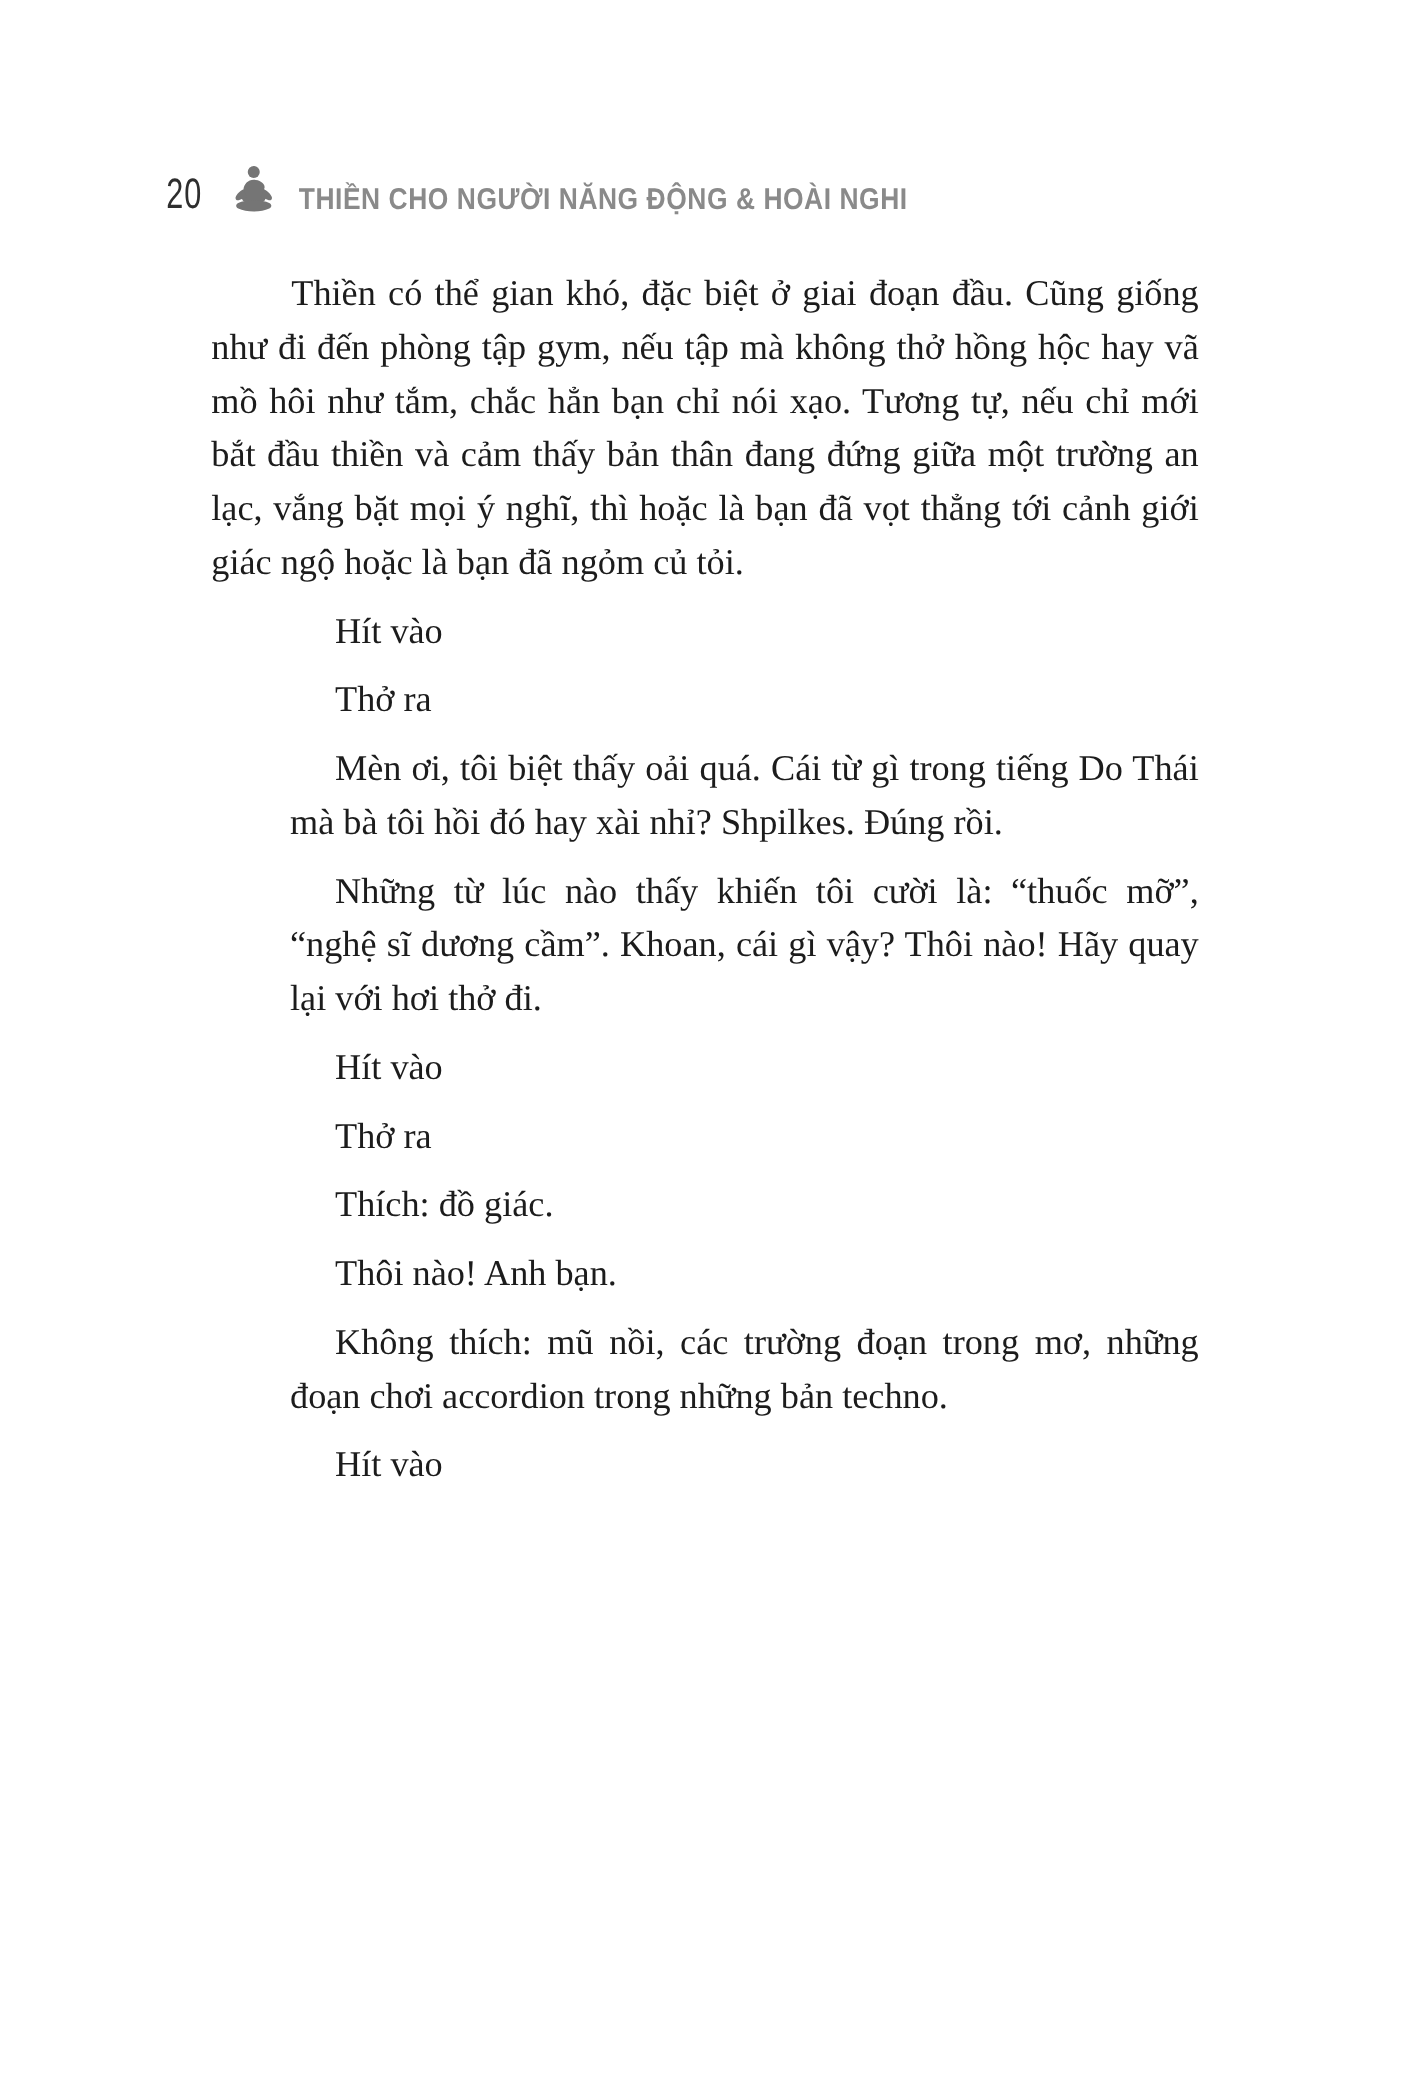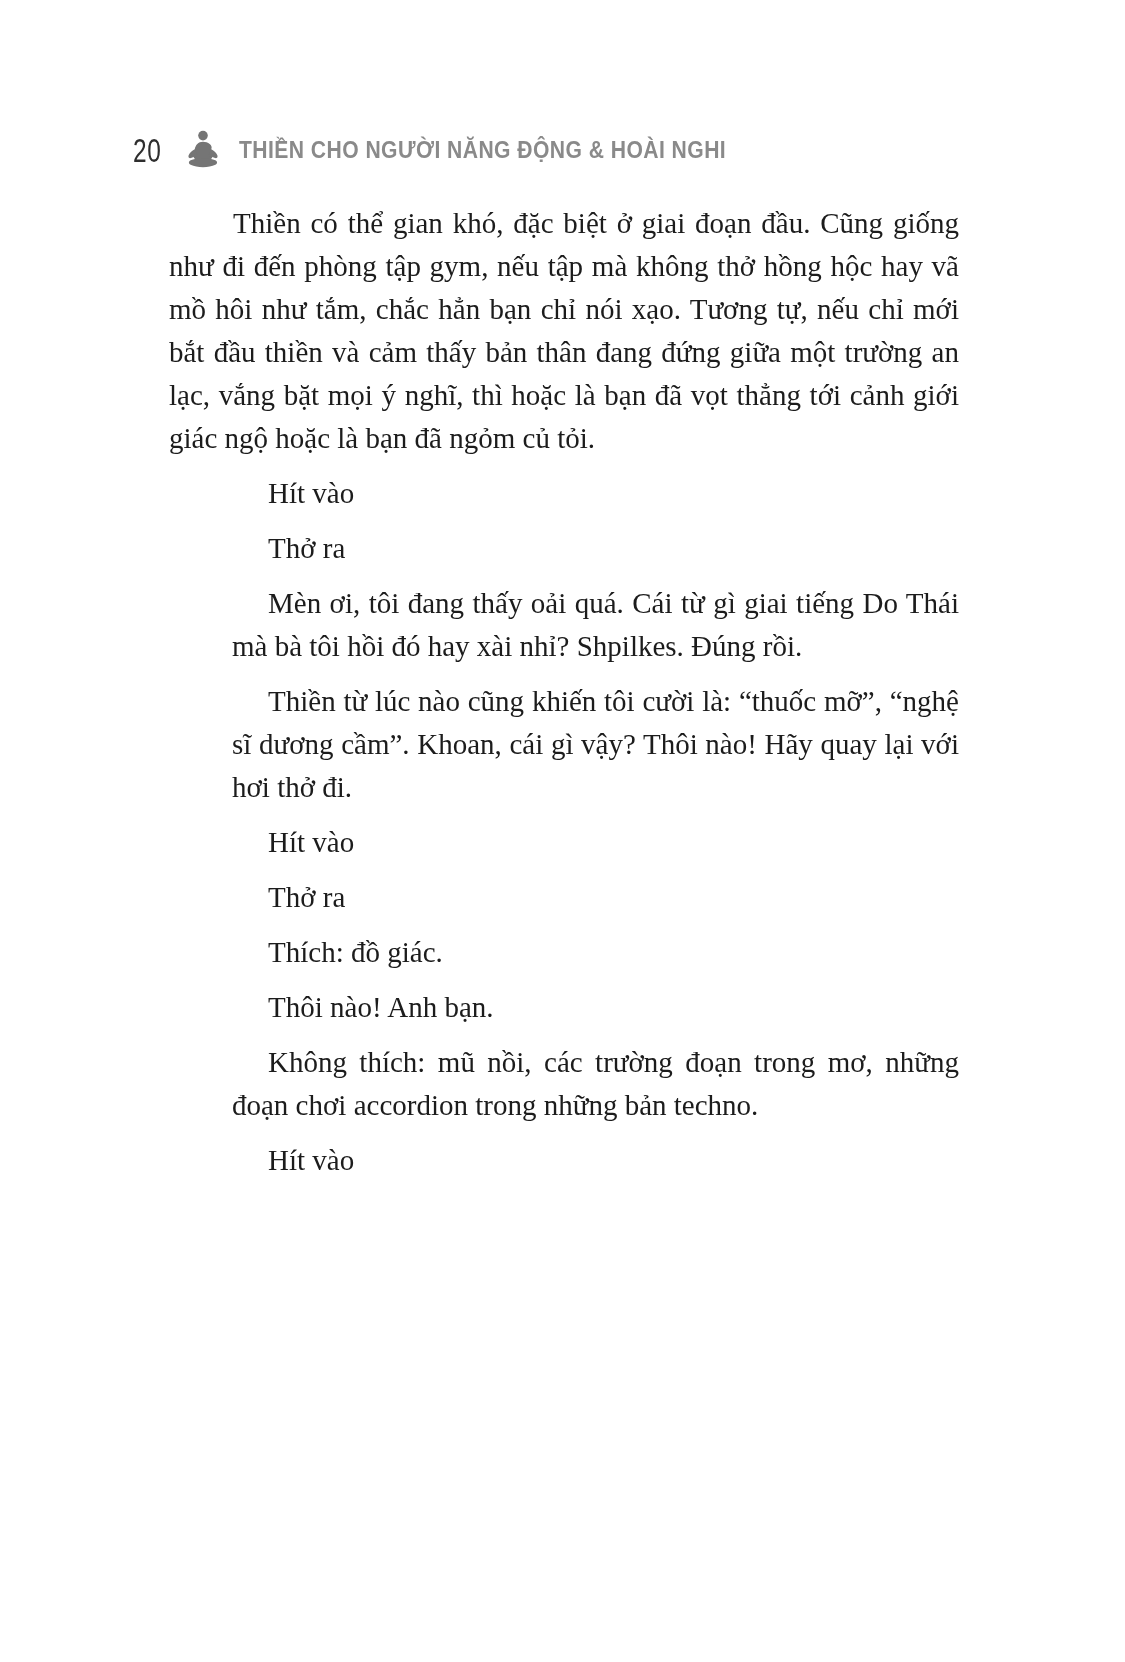--- a/index.html
+++ b/index.html
@@ -14,21 +14,21 @@
   }
 
   
   .header {
     position: absolute;
     top: 128px;
     left: 133px;
     right: 140px;
     height: 44px;
     display: flex;
-    align-items: center;
+    align-items: flex-end;
     gap: 14px;
   }
   .page-number {
     font-family: "Liberation Sans", sans-serif;
     font-size: 34px;
     font-weight: 400;
     color: #2e2e2e;
     letter-spacing: 1px;
     transform: scaleX(0.72);
     transform-origin: left center;
@@ -60,21 +60,21 @@
     left: 169px;
     width: 790px;
     font-size: 29px;
     line-height: 43px;
   }
   .para {
     margin: 14px 0 0 0;
     text-indent: 64px;
     text-align: justify;
   }
-  .para:first-child { margin-top: 4px; font-family: Liberation Serif, serif; }
+  .para:first-child { margin-top: 16px; font-family: Liberation Serif, serif; }
   .dialogue {
     margin: 12px 0 0 63px;
     text-indent: 36px;
     text-align: justify;
   }
 </style>
 </head>
 <body>
 
 <header class="header">
@@ -87,21 +87,21 @@
       <path d="M14 44c-3 1.5-3.5 5 0 6.5C19 52.8 25 54 32 54s13-1.2 18-3.5c3.5-1.5 3-5 0-6.5-4-2-10.5-3-18-3s-14 1-18 3z"></path>
     </svg>
   </span>
   <span class="header-title">THIỀN CHO NGƯỜI NĂNG ĐỘNG &amp; HOÀI NGHI</span>
 </header>
 
 <main class="text-block">
   <p class="para">Thiền có thể gian khó, đặc biệt ở giai đoạn đầu. Cũng giống như đi đến phòng tập gym, nếu tập mà không thở hồng hộc hay vã mồ hôi như tắm, chắc hẳn bạn chỉ nói xạo. Tương tự, nếu chỉ mới bắt đầu thiền và cảm thấy bản thân đang đứng giữa một trường an lạc, vắng bặt mọi ý nghĩ, thì hoặc là bạn đã vọt thẳng tới cảnh giới giác ngộ hoặc là bạn đã ngỏm củ tỏi.</p>
   <p class="dialogue">Hít vào</p>
   <p class="dialogue">Thở ra</p>
-  <p class="dialogue">Mèn ơi, tôi đang thấy oải quá. Cái từ gì giai tiếng Do Thái mà bà tôi hồi đó hay xài nhỉ? Shpilkes. Đúng rồi.</p>
-  <p class="dialogue">Thiền từ lúc nào cũng khiến tôi cười là: “thuốc mỡ”, “nghệ sĩ dương cầm”. Khoan, cái gì vậy? Thôi nào! Hãy quay lại với hơi thở đi.</p>
+  <p class="dialogue">Mèn ơi, tôi biệt thấy oải quá. Cái từ gì trong tiếng Do Thái mà bà tôi hồi đó hay xài nhỉ? Shpilkes. Đúng rồi.</p>
+  <p class="dialogue">Những từ lúc nào thấy khiến tôi cười là: “thuốc mỡ”, “nghệ sĩ dương cầm”. Khoan, cái gì vậy? Thôi nào! Hãy quay lại với hơi thở đi.</p>
   <p class="dialogue">Hít vào</p>
   <p class="dialogue">Thở ra</p>
   <p class="dialogue">Thích: đồ giác.</p>
   <p class="dialogue">Thôi nào! Anh bạn.</p>
   <p class="dialogue">Không thích: mũ nồi, các trường đoạn trong mơ, những đoạn chơi accordion trong những bản techno.</p>
   <p class="dialogue">Hít vào</p>
 </main>
 
 </body></html>

